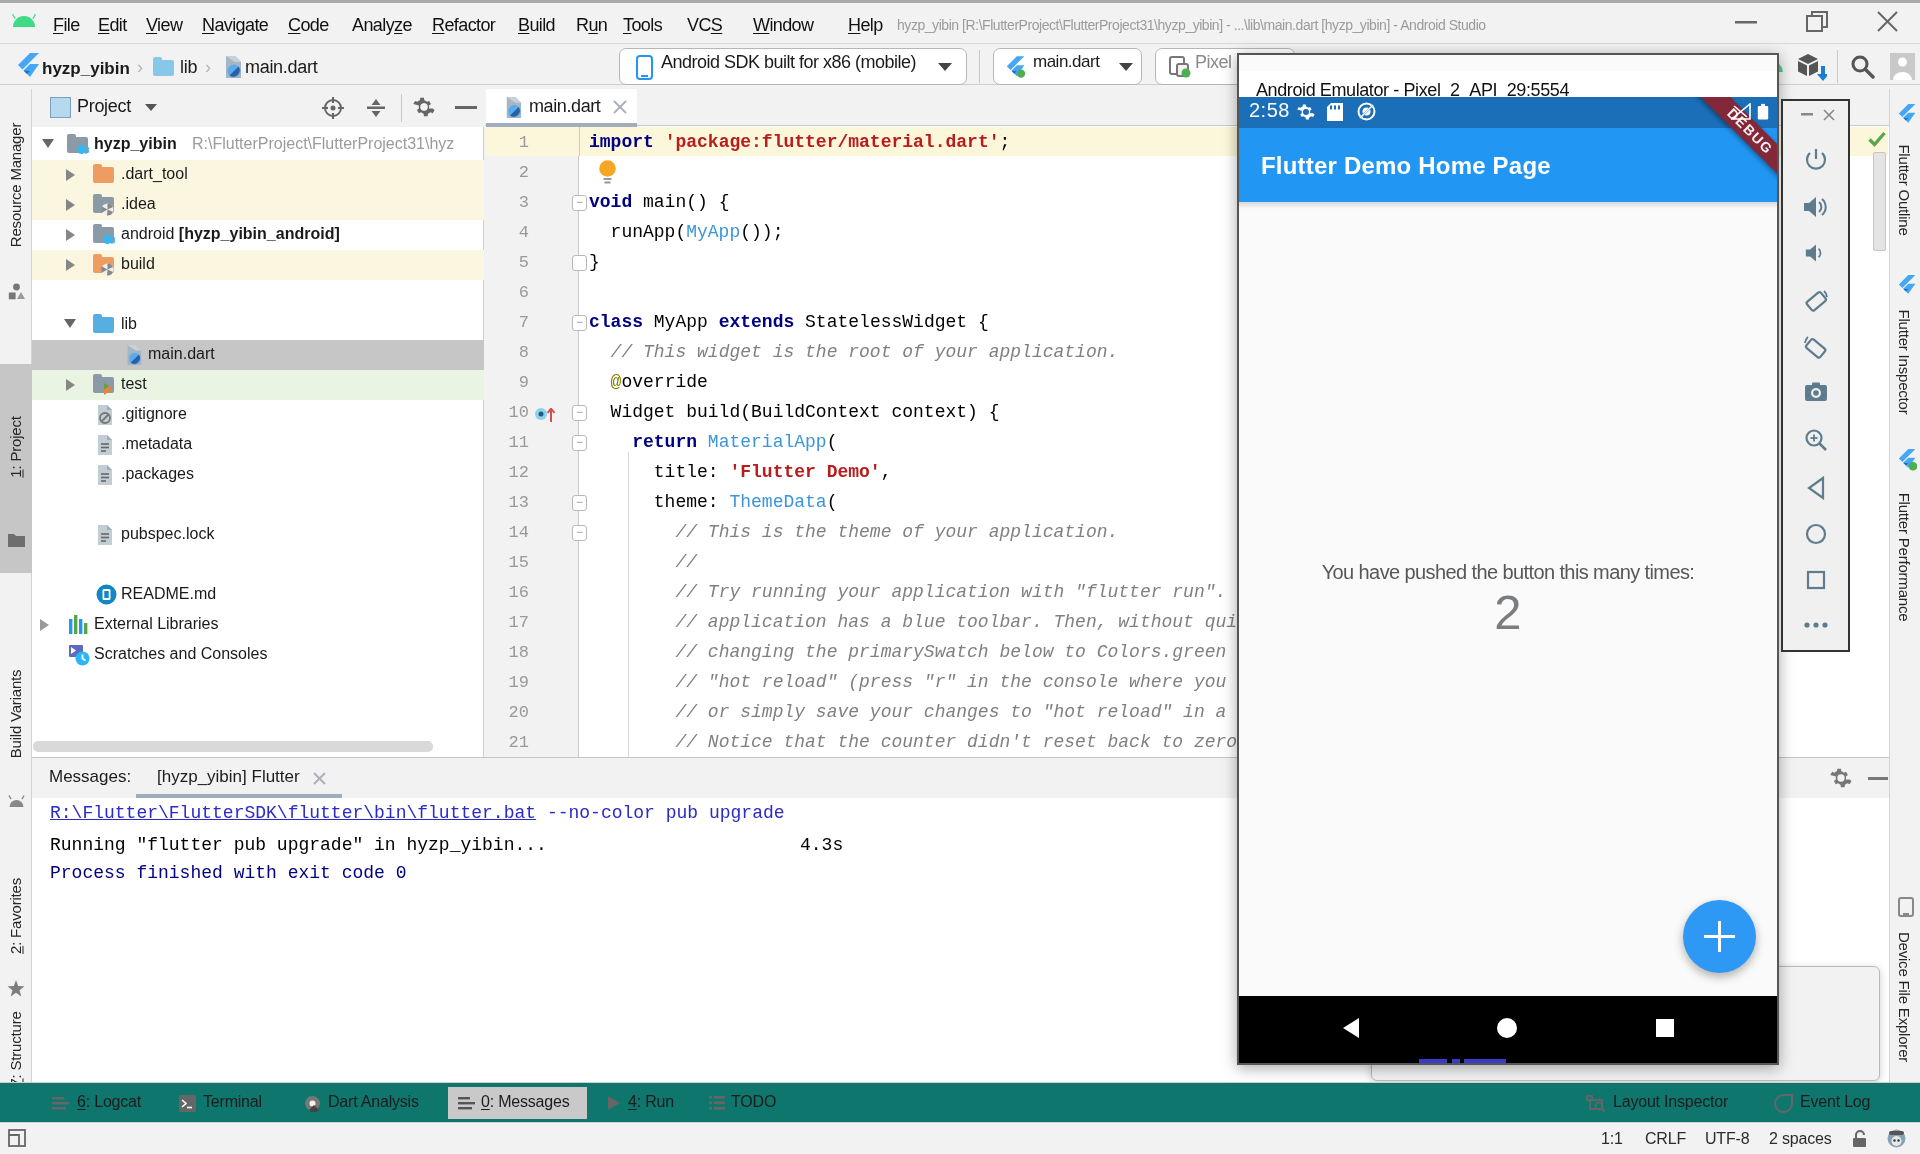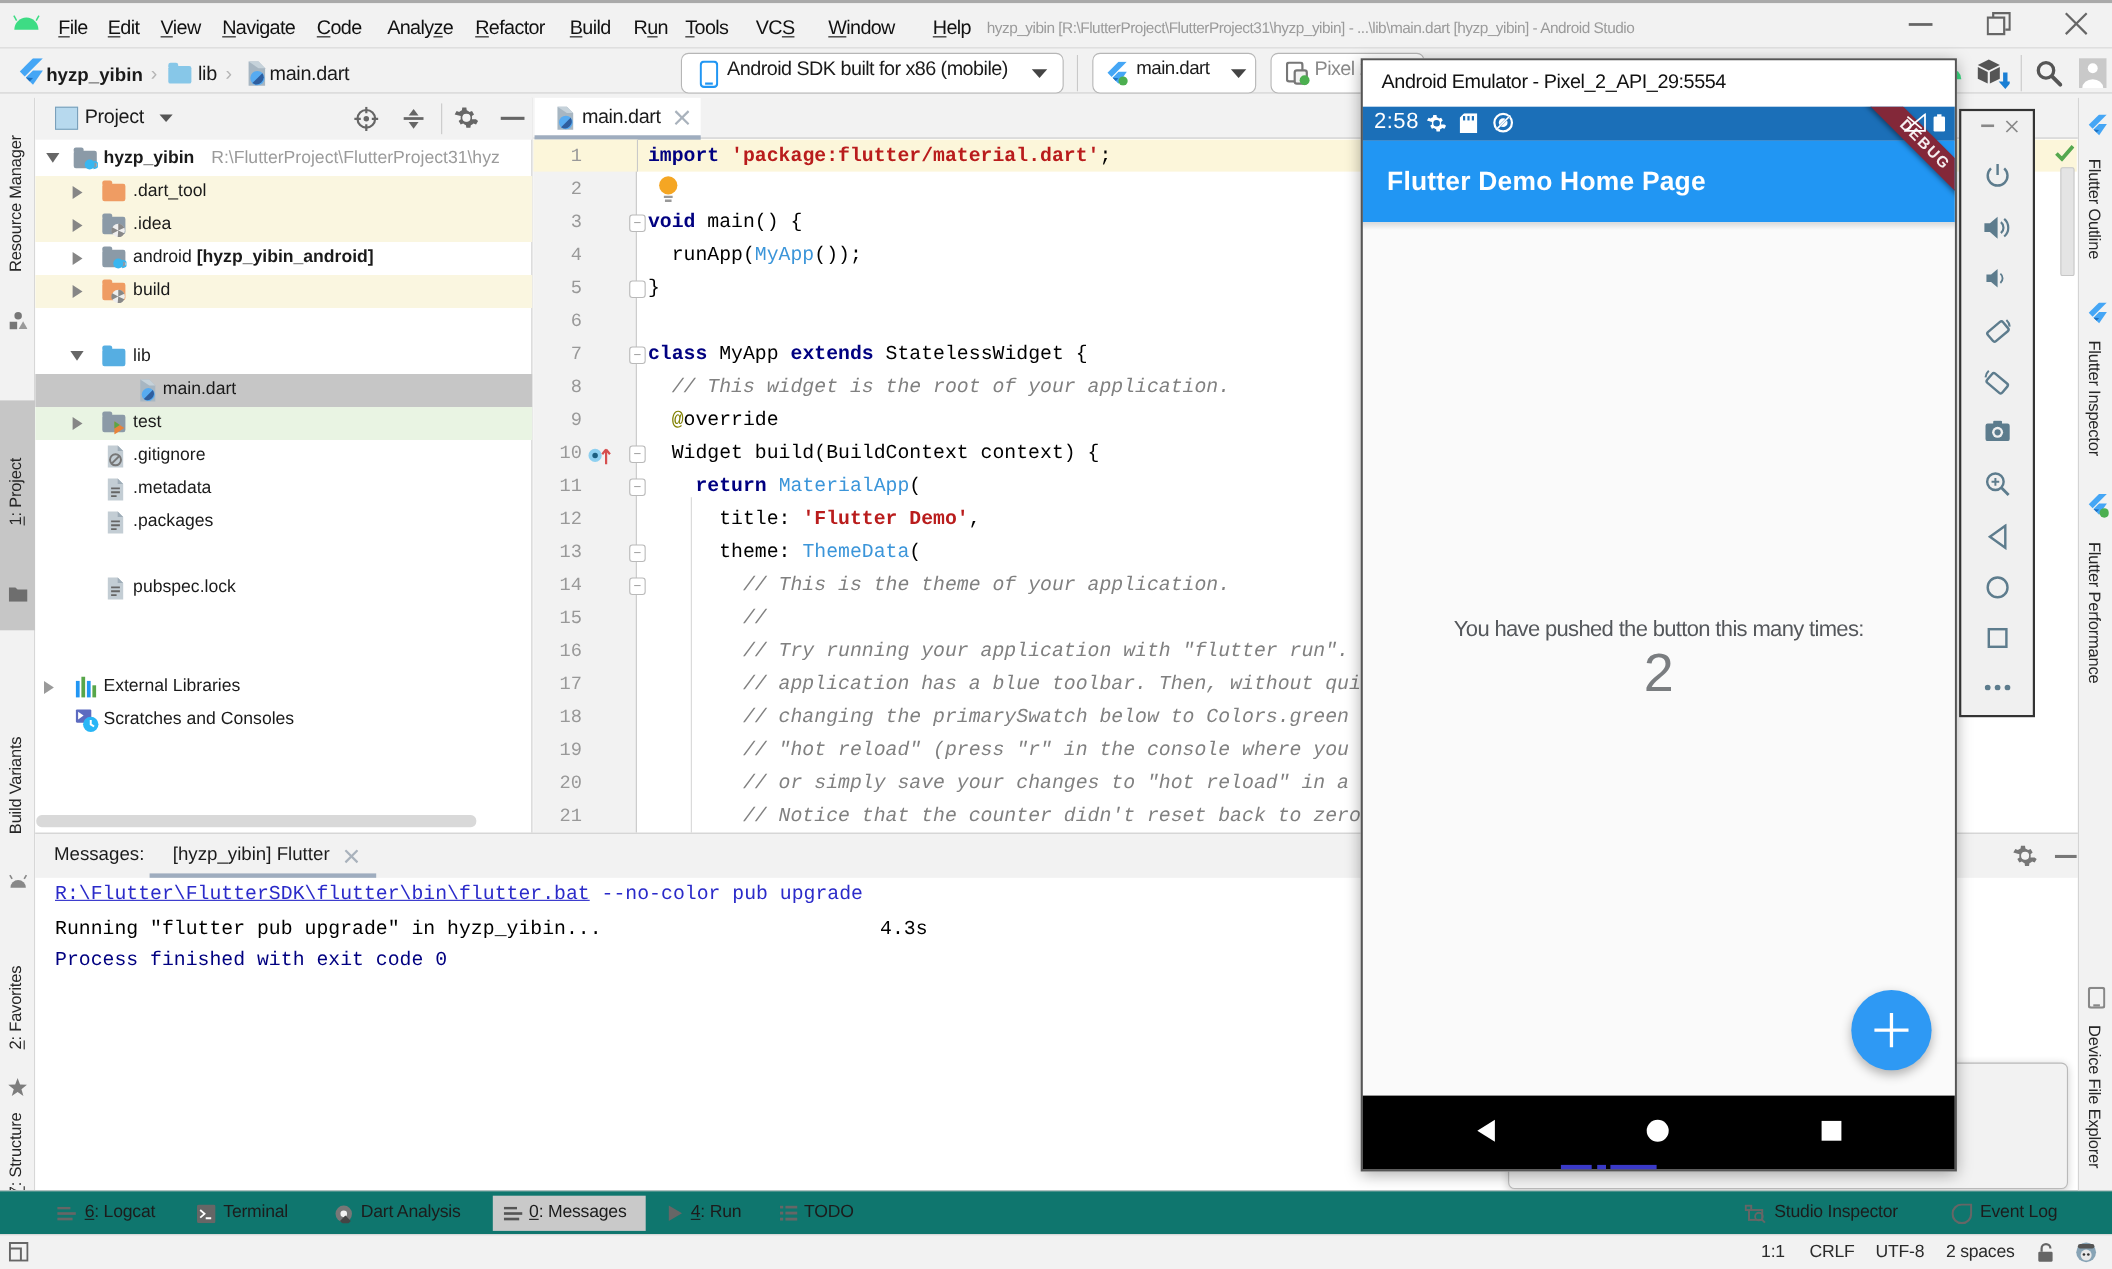--- a/index.html
+++ b/index.html
@@ -51,21 +51,21 @@
 #msgpanel { left:32px; top:757px; width:1857px; height:325px; background:#fff; border-top:1px solid #c4c4c4; }
 #msghead { position:absolute; left:32px; top:758px; width:1857px; height:40px; background:#f2f2f2; }
 .msgline { position:absolute; left:50px; font-size:18px; font-family:"Liberation Mono",monospace; white-space:pre; }
 
 #btools { left:0; top:1082px; width:1920px; height:40px; background:#0f766e; border-top:1px solid #cfcfcf; }
 .btool { position:absolute; top:10px; font-size:16px; color:#1c1c1c; letter-spacing:-0.2px; }
 #statusbar { left:0; top:1122px; width:1920px; height:32px; background:#f2f2f2; border-top:1px solid #d4d4d4; }
 .stxt { position:absolute; top:7px; font-size:16px; color:#2b2b2b; letter-spacing:-0.2px; }
 
 #emu { left:1237px; top:53px; width:542px; height:1012px; background:#fafafa; border:2px solid #555; box-shadow:0 3px 14px rgba(0,0,0,.35); }
-#emutitle { position:absolute; left:0; top:0; width:538px; height:42px; background:#fff;padding-left:47px; }
+#emutitle { position:absolute; left:0; top:16px; width:538px; height:42px; background:#fff;padding-left:47px; }
 #emustatus { position:absolute; left:0; top:42px; width:538px; height:31px; background:#1b6fb8; }
 #emuappbar { position:absolute; left:0; top:73px; width:538px; height:74px; background:#2196f3; }
 #emubody { position:absolute; left:0; top:147px; width:538px; height:794px; background:#fafafa; }
 #emunav { position:absolute; left:0; top:941px; width:538px; height:67px; background:#000; }
 #ribbonclip { position:absolute; left:0; top:42px; width:538px; height:899px; overflow:hidden; z-index:6; }
 #debugribbon { position:absolute; left:426px; top:24px; width:170px; height:21px; background:#832839; box-shadow:0 2px 5px rgba(0,0,0,.4); transform:rotate(45deg); color:rgba(255,255,255,.92); font-size:14px; font-weight:bold; text-align:center; line-height:21px; letter-spacing:1.5px; }
 
 #emuctl { left:1781px; top:99px; width:69px; height:553px; background:#f0f0f0; border:2px solid #333; }
 .ctlic { position:absolute; left:50%; transform:translateX(-50%); color:#5d7c8d; }
 </style>
@@ -345,20 +345,28 @@
     <svg class="abs" style="left:64px;top:4px" width="18" height="22" viewBox="0 0 18 22">
         <path d="M2 1 h9 l5 5 v15 h-14 z" fill="#c3cdd4"></path>
         <path d="M11 1 l5 5 h-5 z" fill="#9fadb8"></path>
         <g stroke="#666" stroke-width="1.6">
           <line x1="5" y1="10" x2="13" y2="10"></line>
           <line x1="5" y1="13.5" x2="13" y2="13.5"></line>
           <line x1="5" y1="17" x2="10" y2="17"></line>
         </g>
       </svg>
     <span class="lbl" style="left:89px">pubspec.lock</span>
+  </div>
+  <div class="trow" style="top:450px">
+    <svg class="abs" style="left:64px;top:4px" width="21" height="21" viewBox="0 0 21 21">
+        <circle cx="10.5" cy="10.5" r="10" fill="#1287c3"></circle>
+        <rect x="6.5" y="5" width="8" height="11" rx="1.5" fill="#fff"></rect>
+        <rect x="8.3" y="7" width="4.4" height="7" fill="#1287c3"></rect>
+      </svg>
+    <span class="lbl" style="left:89px">README.md</span>
   </div>
   <div class="trow" style="top:480px">
     <div class="tarr tarrE" style="left:8px;border-left-color:#9a9a9a"></div>
     <svg class="abs" style="left:36px;top:5px" width="20" height="20" viewBox="0 0 20 20">
         <g>
           <rect x="1" y="4" width="3.4" height="15" fill="#2196f3"></rect>
           <rect x="6" y="0" width="3.4" height="19" fill="#57a64a"></rect>
           <rect x="11" y="4" width="3.4" height="15" fill="#2196f3"></rect>
           <rect x="16" y="8" width="3.4" height="11" fill="#57a64a"></rect>
         </g>
@@ -538,21 +546,21 @@
     </svg>
   <span class="btool" style="left:731px">TODO</span>
   <svg class="abs" style="left:1586px;top:12px" width="20" height="18" viewBox="0 0 20 18">
       <g fill="none" stroke="#666" stroke-width="1.8">
         <rect x="1" y="1" width="5" height="4"></rect>
         <rect x="4" y="5" width="12" height="9"></rect>
       </g>
       <circle cx="13" cy="11" r="3.5" fill="none" stroke="#666" stroke-width="1.6"></circle>
       <line x1="15.5" y1="13.5" x2="18.5" y2="16.5" stroke="#666" stroke-width="1.8"></line>
     </svg>
-  <span class="btool" style="left:1613px">Studio Inspector</span>
+  <span class="btool" style="left:1613px">Layout Inspector</span>
   <svg class="abs" style="left:1774px;top:11px" width="19" height="19" viewBox="0 0 19 19">
       <path d="M9.5 1 a8.5 8.5 0 1 0 8.5 8.5 v-8.5 z" fill="none" stroke="#666" stroke-width="2"></path>
     </svg>
   <span class="btool" style="left:1800px">Event Log</span>
 </div>
 <div class="abs" id="statusbar">
   <svg class="abs" style="left:8px;top:6px" width="18" height="18" viewBox="0 0 18 18">
       <g fill="none" stroke="#666" stroke-width="1.8">
         <rect x="1" y="1" width="16" height="16"></rect>
         <path d="M1 6 h10 v11"></path>

